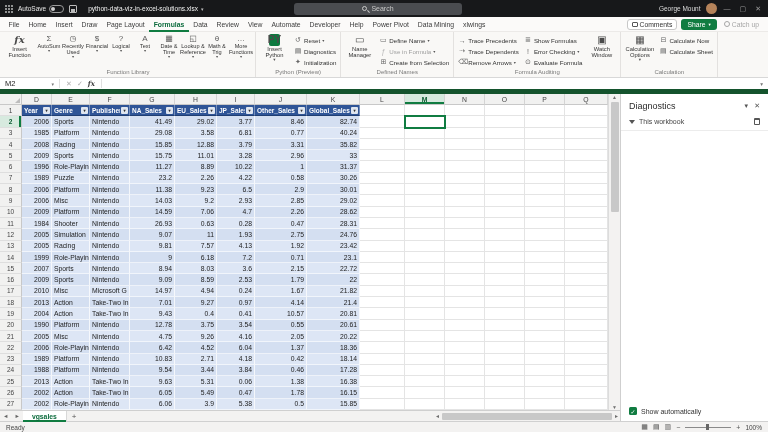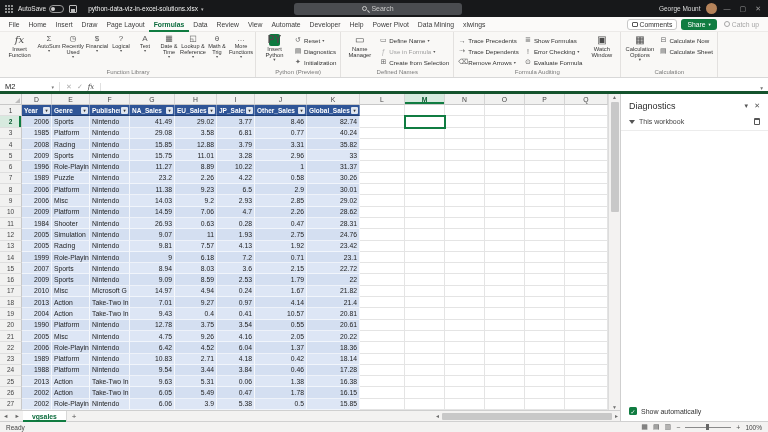--- a/index.html
+++ b/index.html
@@ -50,24 +50,24 @@
 .rb-v .ic{font-size:8px;line-height:9px;height:9px;color:#5a5a5a}
 .rb-v .lb{font-size:5.6px;line-height:6px;text-align:center;color:#333;max-height:18px;overflow:hidden}
 .rb-v .ch{font-size:4.2px;color:#555;line-height:4px}
 .rb-col{display:flex;flex-direction:column;gap:1px;padding-top:2px}
 .rb-s{display:flex;align-items:center;gap:2px;height:10px;font-size:6.2px;color:#333;white-space:nowrap;padding:0 2px}
 .rb-s .ic{font-size:7px;width:8px;text-align:center;color:#666}
 .rb-s .ch{font-size:4.2px;color:#555}
 .rb-s.disabled{color:#9e9e9e}
 .rb-s.disabled .ic{color:#b5b5b5}
 .pyicon{width:11px;height:11px;background:#0c7a3f;color:#fff;border-radius:2px;font-size:5px;font-weight:bold;display:flex;align-items:center;justify-content:center}
-.fxicon{font-style:italic;font-family:"DejaVu Serif",serif;font-weight:normal;color:#3a3a3a}
-
-
-.fbar{height:16px;background:#fff;border-bottom:3px solid #14532d;display:flex;align-items:flex-end}
+.fxicon{font-style:italic;font-family:"DejaVu Serif",serif;font-weight:bold;color:#3a3a3a}
+
+
+.fbar{height:16px;background:#fff;border-bottom:5px solid #14532d;display:flex;align-items:center}
 .namebox{width:60px;display:flex;align-items:center;padding:0 5px;border-right:1px solid #e0e0e0;font-size:7.5px;color:#222;justify-content:space-between}
 .namebox .ch{font-size:5px;color:#777}
 .fx-btns{display:flex;align-items:center;gap:5px;padding:0 6px;border-right:1px solid #e0e0e0;color:#adadad;font-size:7px}
 .fx-btns .fx{color:#444}
 .finput{flex:1;font-size:7px;display:flex;align-items:center;padding:0 4px}
 .fbar-end{display:flex;align-items:center;padding:0 5px;color:#777;font-size:5.5px}
 
 
 .main{display:flex;height:327px}
 .leftcol{width:620px;display:flex;flex-direction:column}

